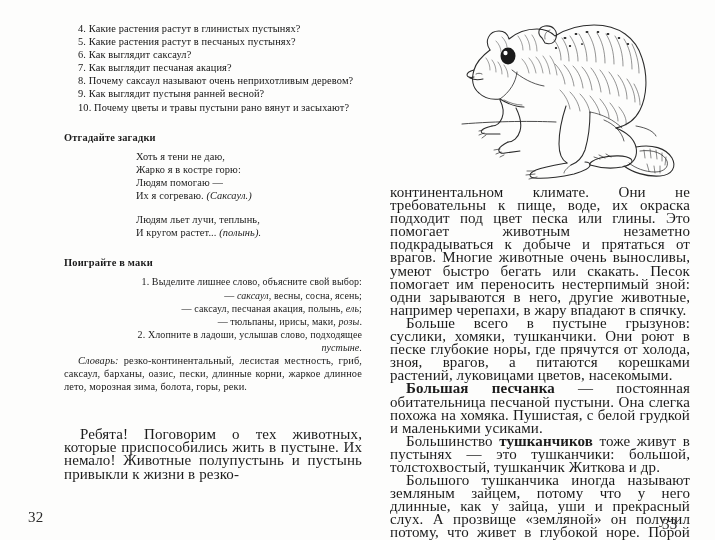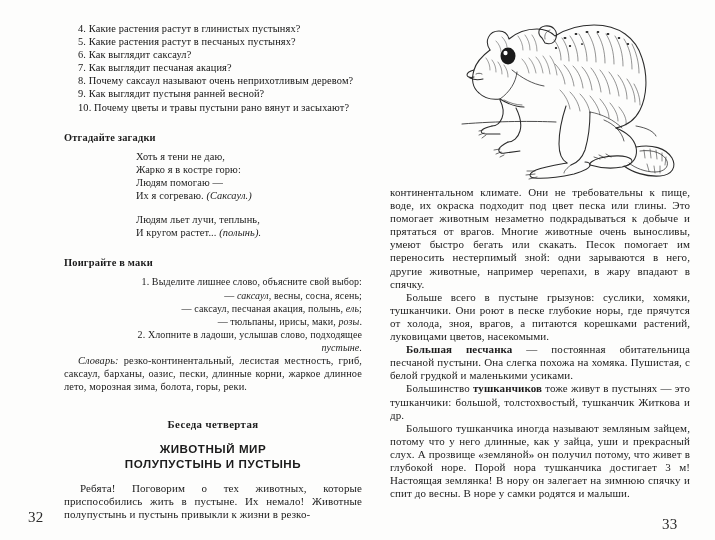--- a/index.html
+++ b/index.html
@@ -103,21 +103,21 @@
     margin: 0;
     font-family: "Liberation Sans", "DejaVu Sans", sans-serif;
     font-size: 11.6px;
     font-weight: bold;
     letter-spacing: 0.55px;
     line-height: 14.4px;
   }
 
   .body-para {
     margin: 0;
-    font-size: 11px;
+    font-size: 15px;
     line-height: 13.1px;
     text-align: justify;
     text-indent: 16px;
     letter-spacing: 0.1px;
   }
   .body-para.cont { text-indent: 0; }
 
   
   .folio {
     position: absolute;
@@ -317,26 +317,20 @@
       <p class="game-line dash"><span>—</span> <i>саксаул</i><span>, весны, сосна, ясень;</span></p>
       <p class="game-line dash"><span>—</span> <span>саксаул, песчаная акация, полынь, </span><i>ель</i><span>;</span></p>
       <p class="game-line dash"><span>—</span> <span>тюльпаны, ирисы, маки, </span><i>розы</i><span>.</span></p>
       <p class="game-line ind">2. Хлопните в ладоши, услышав слово, подходящее</p>
       <p class="game-line"><i>пустыне.</i></p>
 
       <p class="dict"><i>Словарь:</i><span> резко-континентальный, лесистая местность, гриб, саксаул, барханы, оазис, пески, длинные корни, жаркое длинное лето, морозная зима, болота, горы, реки.</span></p>
 
       <div class="gap-xl"></div>
 
-      <div class="chapter-wrap">
-        <p class="chapter-sub">Беседа четвертая</p>
-        <div class="gap-md"></div>
-        <p class="chapter-title">ЖИВОТНЫЙ МИР</p>
-        <p class="chapter-title">ПОЛУПУСТЫНЬ И ПУСТЫНЬ</p>
-      </div>
 
       <div class="gap-md"></div>
 
       <p class="body-para">Ребята! Поговорим о тех животных, которые приспособились жить в пустыне. Их немало! Животные полупустынь и пустынь привыкли к жизни в резко-</p>
     </div>
 
     <div class="col col-right">
       <p class="body-para cont">континентальном климате. Они не требовательны к пище, воде, их окраска подходит под цвет песка или глины. Это помогает животным незаметно подкрадываться к добыче и прятаться от врагов. Многие животные очень выносливы, умеют быстро бегать или скакать. Песок помогает им переносить нестерпимый зной: одни зарываются в него, другие животные, например черепахи, в жару впадают в спячку.</p>
       <p class="body-para">Больше всего в пустыне грызунов: суслики, хомяки, тушканчики. Они роют в песке глубокие норы, где прячутся от холода, зноя, врагов, а питаются корешками растений, луковицами цветов, насекомыми.</p>
       <p class="body-para"><b>Большая песчанка</b><span> — постоянная обитательница песчаной пустыни. Она слегка похожа на хомяка. Пушистая, с белой грудкой и маленькими усиками.</span></p>

